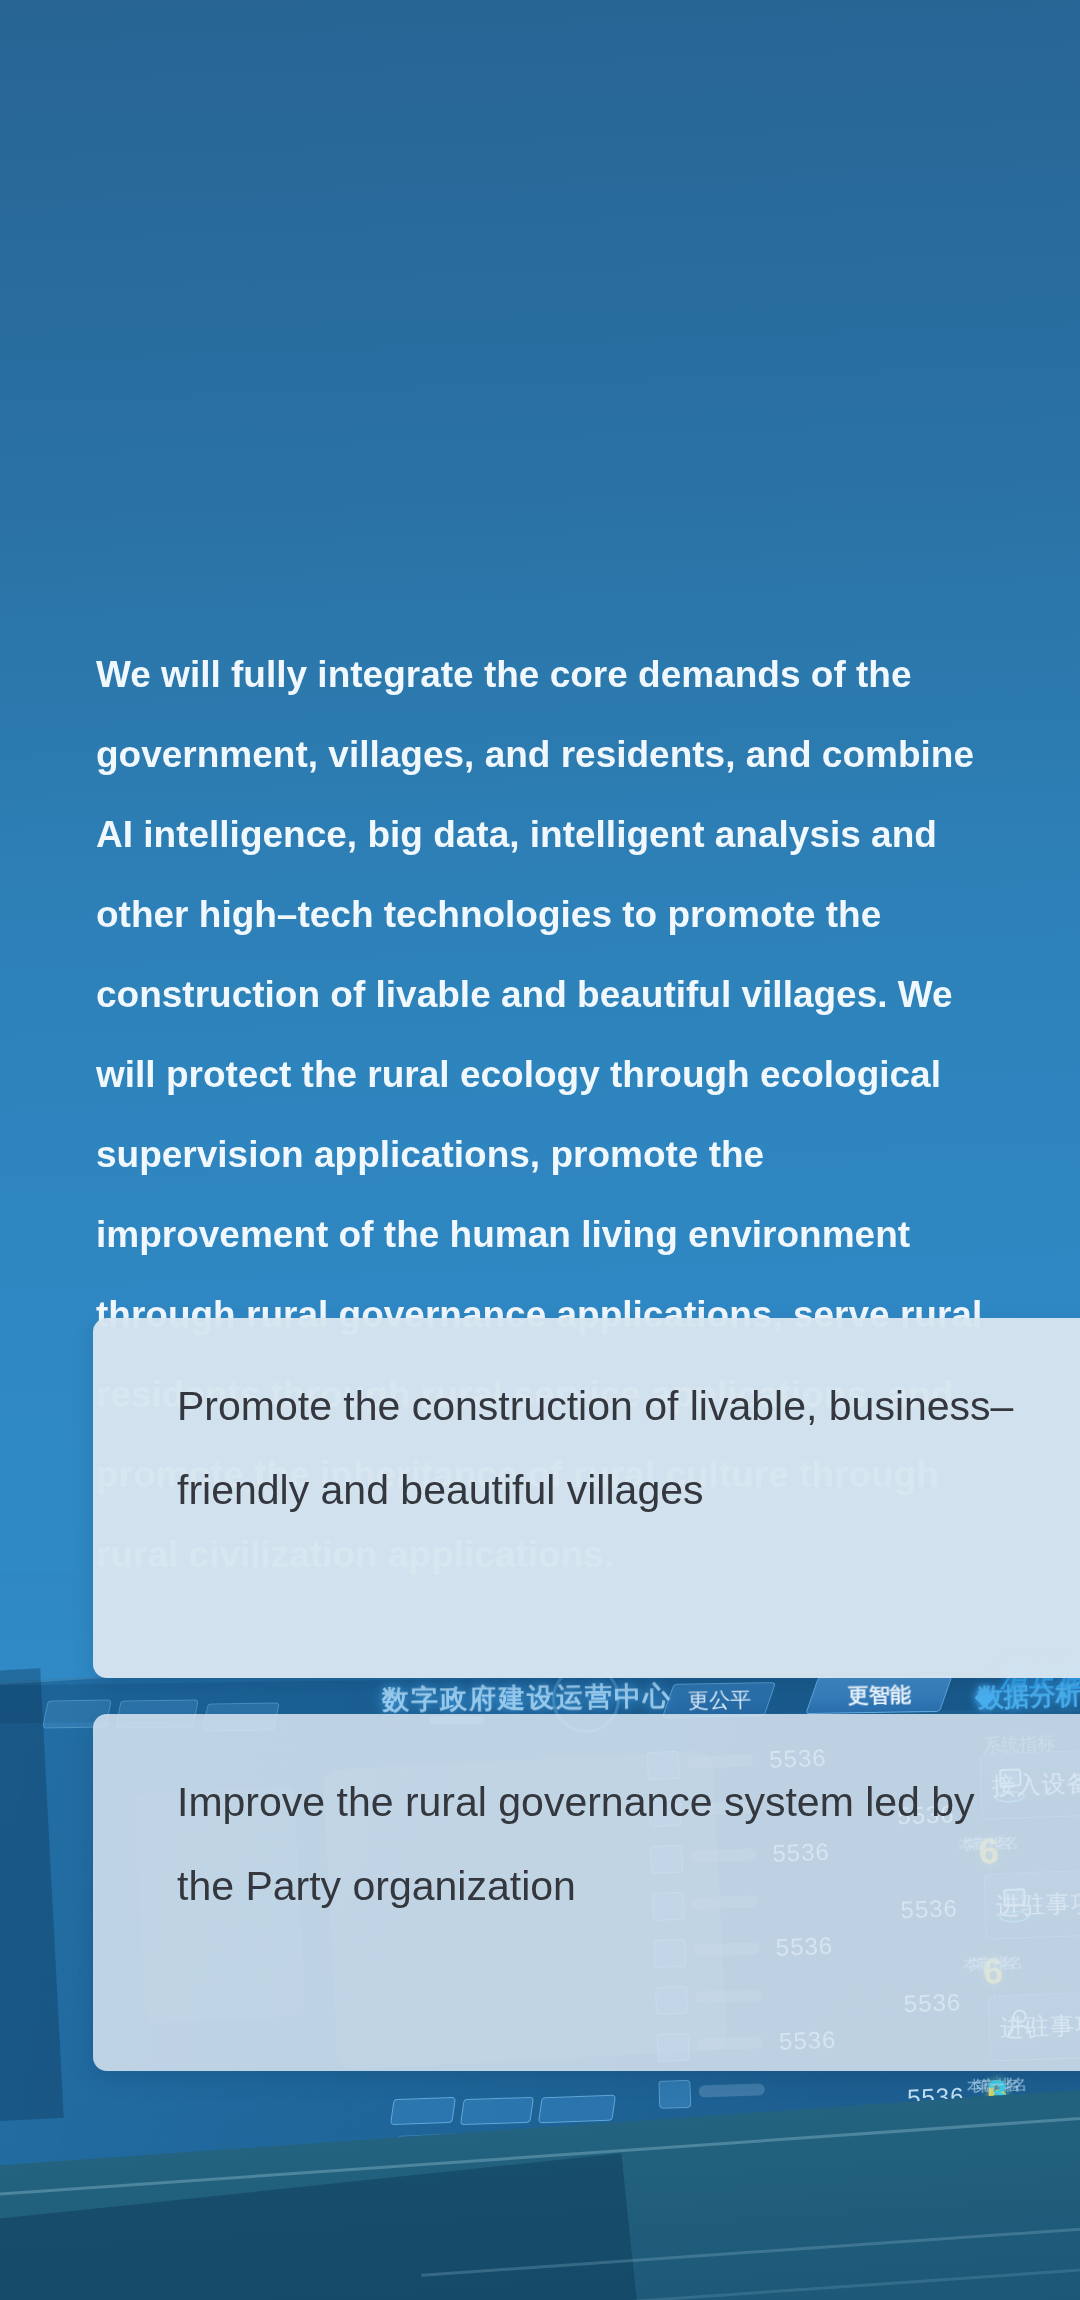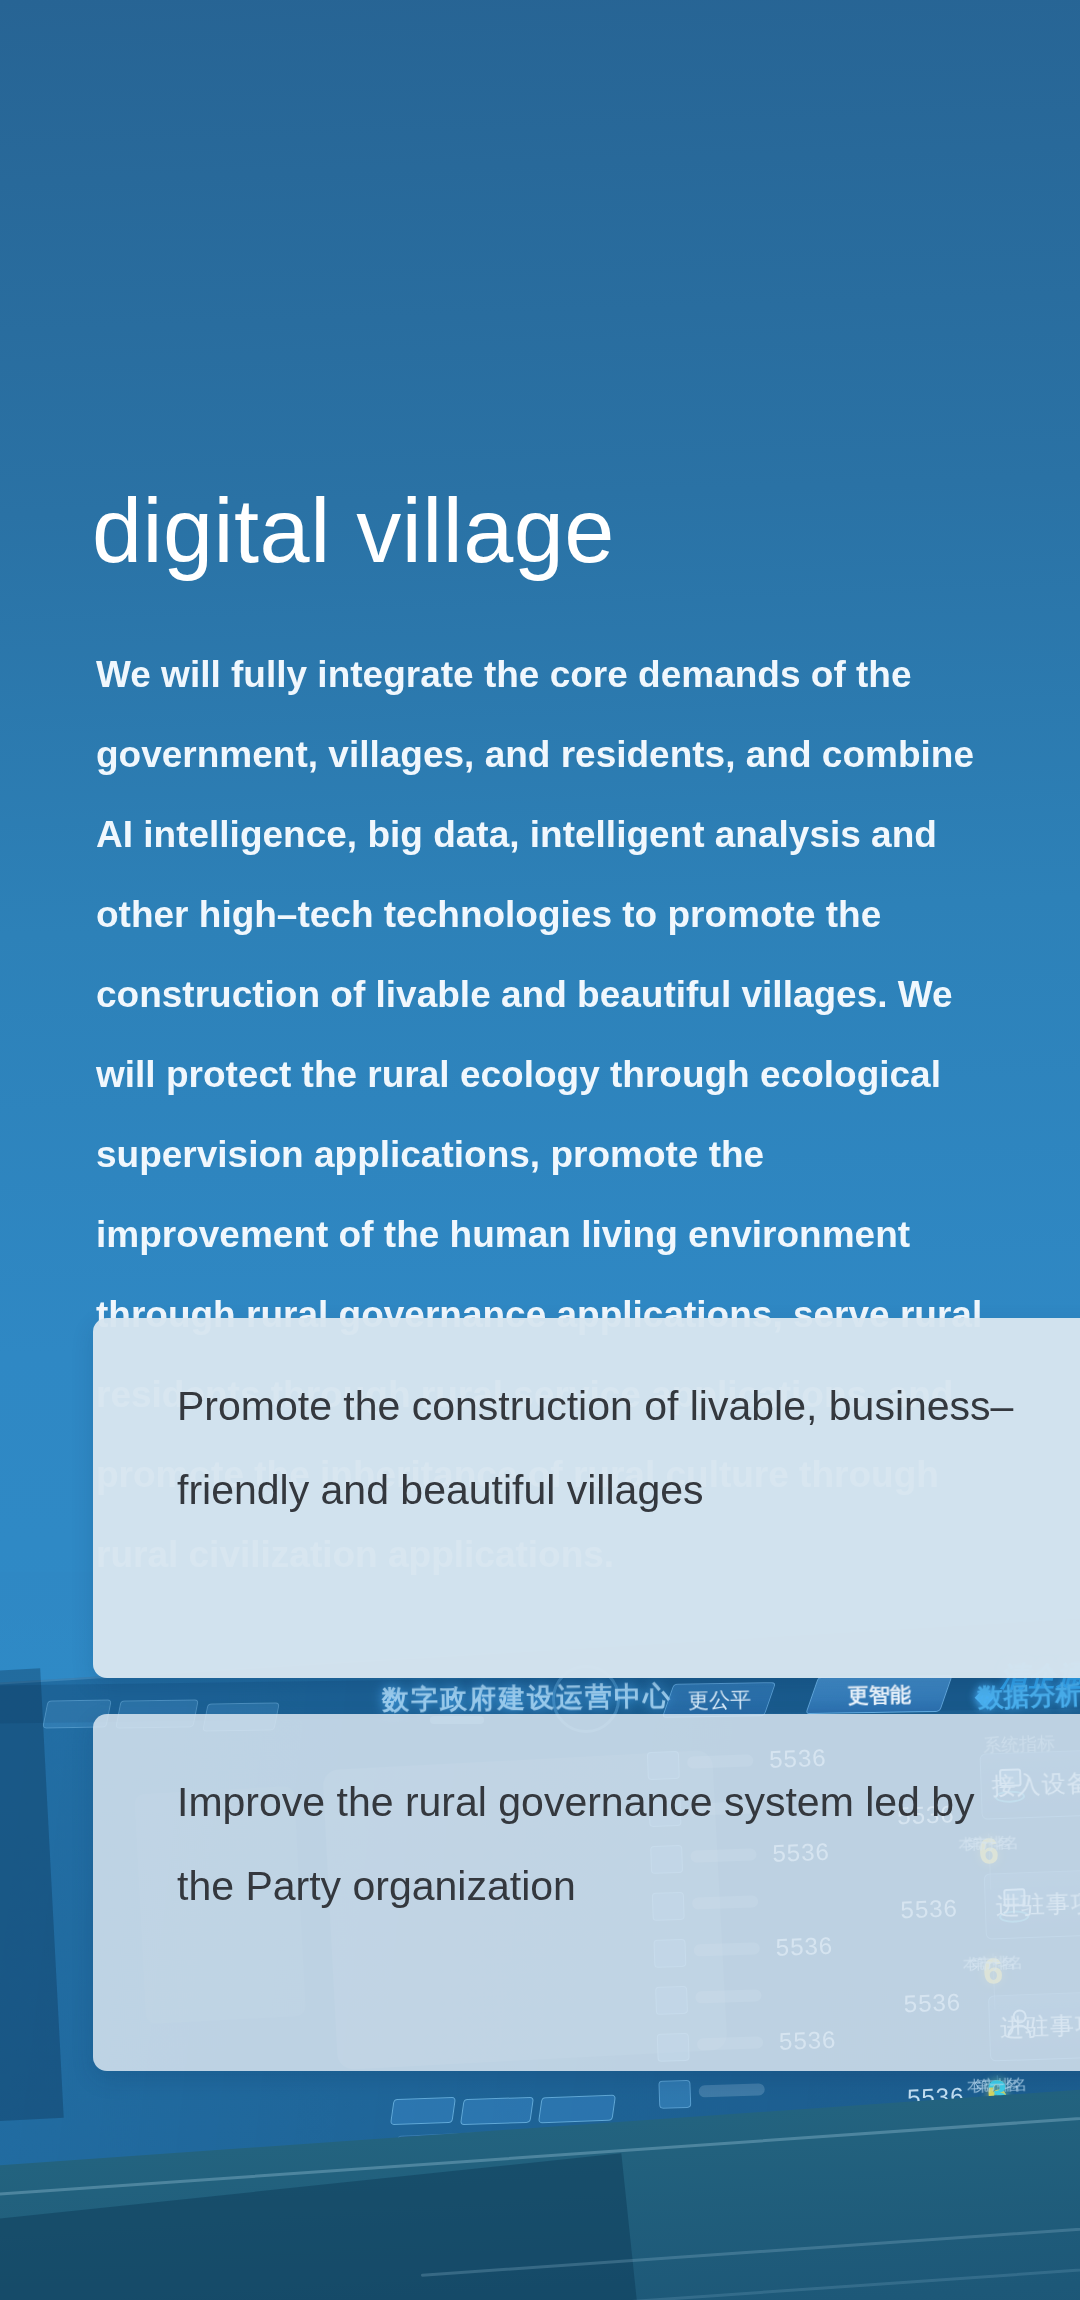--- a/index.html
+++ b/index.html
@@ -268,21 +268,20 @@
     <div class="desk"></div>
     <div class="wedge"></div>
     <div class="streak s1"></div>
     <div class="streak s2"></div>
     <div class="streak s3"></div>
     <div class="fade-top"></div>
   </div>
 
   <h1 class="hero-title">
     <br>
-    <span>digital village</span>
   </h1>
 
   <p class="hero-paragraph">We will fully integrate the core demands of the government, villages, and residents, and combine AI intelligence, big data, intelligent analysis and other high–tech technologies to promote the construction of livable and beautiful villages. We will protect the rural ecology through ecological supervision applications, promote the improvement of the human living environment through rural governance applications, serve rural residents through rural service applications, and promote the inheritance of rural culture through rural civilization applications.</p>
 
   <div class="card card-1">
     <div class="card-text">Promote the construction of livable, business–friendly and beautiful villages</div>
   </div>
 
   <div class="card card-2">
     <div class="card-text">Improve the rural governance system led by the Party organization</div>

